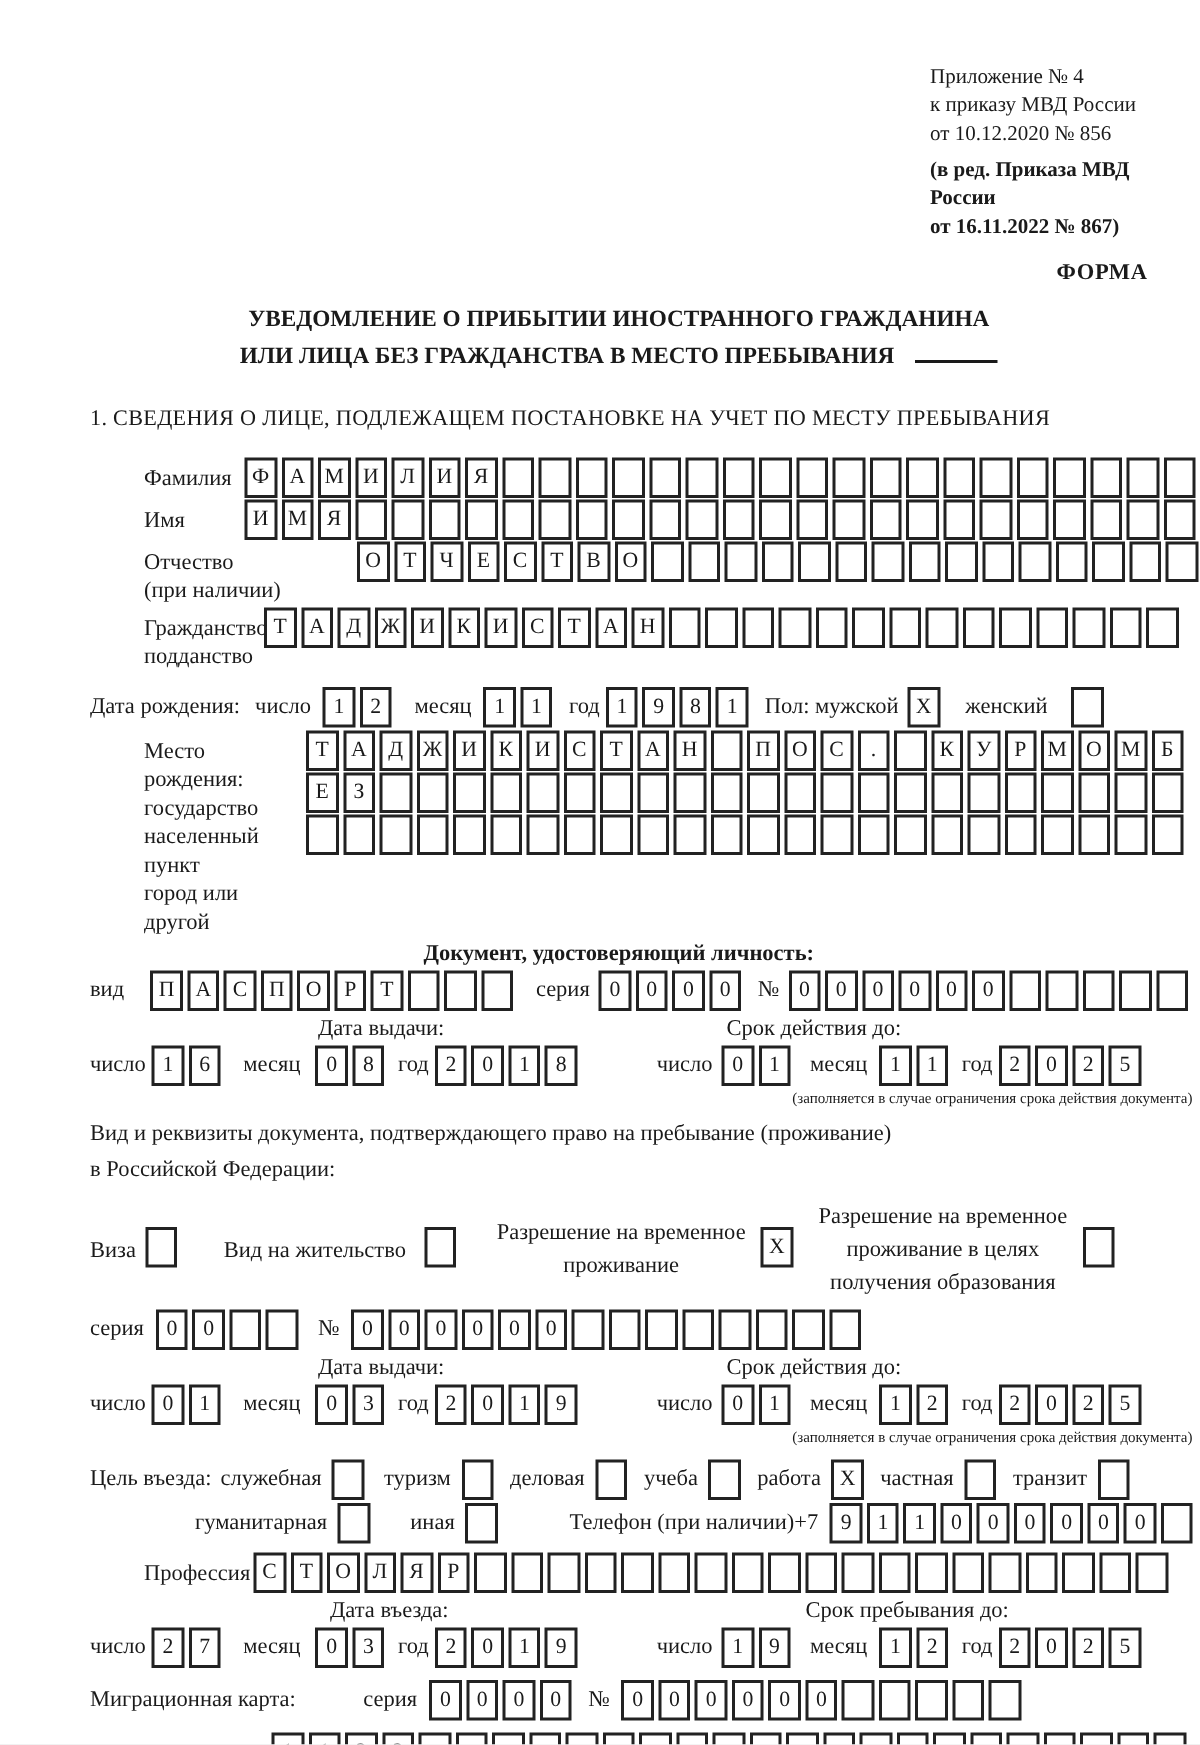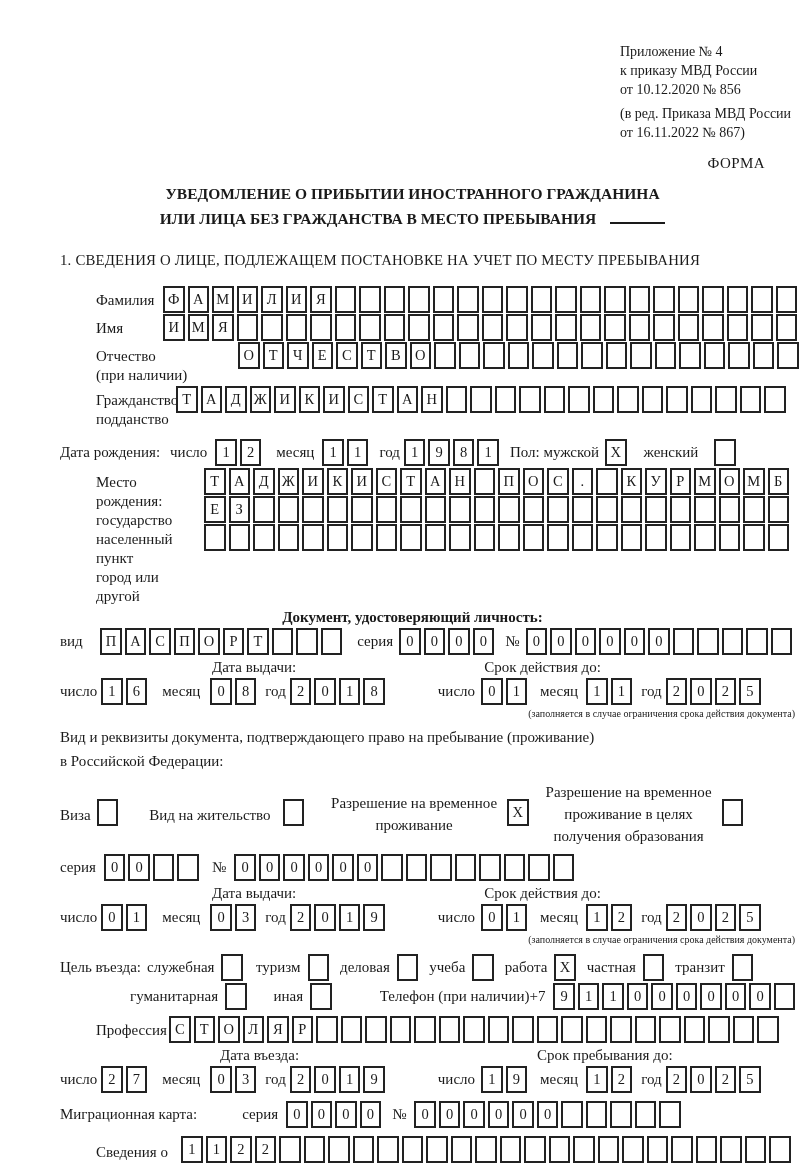--- a/index.html
+++ b/index.html
@@ -5,22 +5,22 @@
   * { margin:0; padding:0; box-sizing:border-box; }
   html,body { background:#e8e8e8; }
   body { font-family:"Liberation Serif","DejaVu Serif",serif; }
   .page{
     width:800px; height:1163px; background:#fff; color:#1a1a1a;
     padding:42px 5px 0 60px; position:relative; overflow:hidden;
     margin:0 auto;
   }
   
   .hdr{ margin-left:560px; font-size:14px; line-height:19px; }
-  .hdr .amend{ margin-top:5px; }
-  .forma{ text-align:right; padding-right:30px; font-weight:normal; font-size:15px; margin-top:13px; letter-spacing:.4px; }
+  .hdr .amend{ margin-top:5px;font-weight:bold; }
+  .forma{ text-align:right; padding-right:30px; font-weight:bold; font-size:15px; margin-top:13px; letter-spacing:.4px; }
   
   .title{ text-align:center; font-weight:bold; font-size:15.5px; line-height:25px; margin-top:9px; padding-right:30px; }
   .blank{ display:inline-block; width:55px; height:15px; border-bottom:2px solid #1a1a1a; margin-left:14px; }
   .sec1{ font-weight:normal; font-size:14.8px; margin-top:21px; letter-spacing:.2px; }
   
   .frow{ display:flex; align-items:flex-start; font-size:15px; margin-top:1px; }
   .frow .lbl{ flex:none; padding-top:5px; line-height:19px;margin-left:36px; }
   .lbl .ll{ display:block; }
   .w-sur{ width:67px; } .w-name{ width:67px; } .w-pat{ width:142px; }
   .w-cit{ width:80px; } .w-bp{ width:108px; } .w-prof{ width:73px; } .w-reps{ width:85px; }

